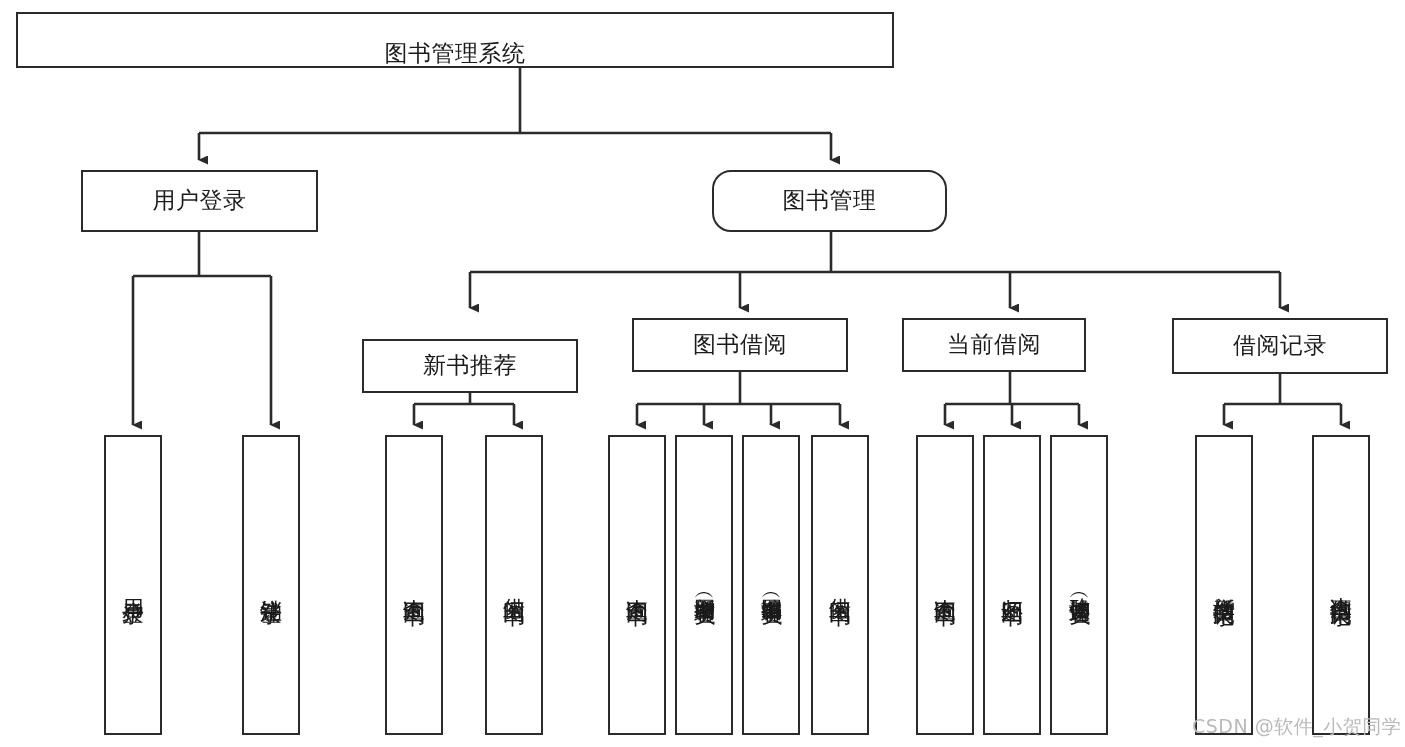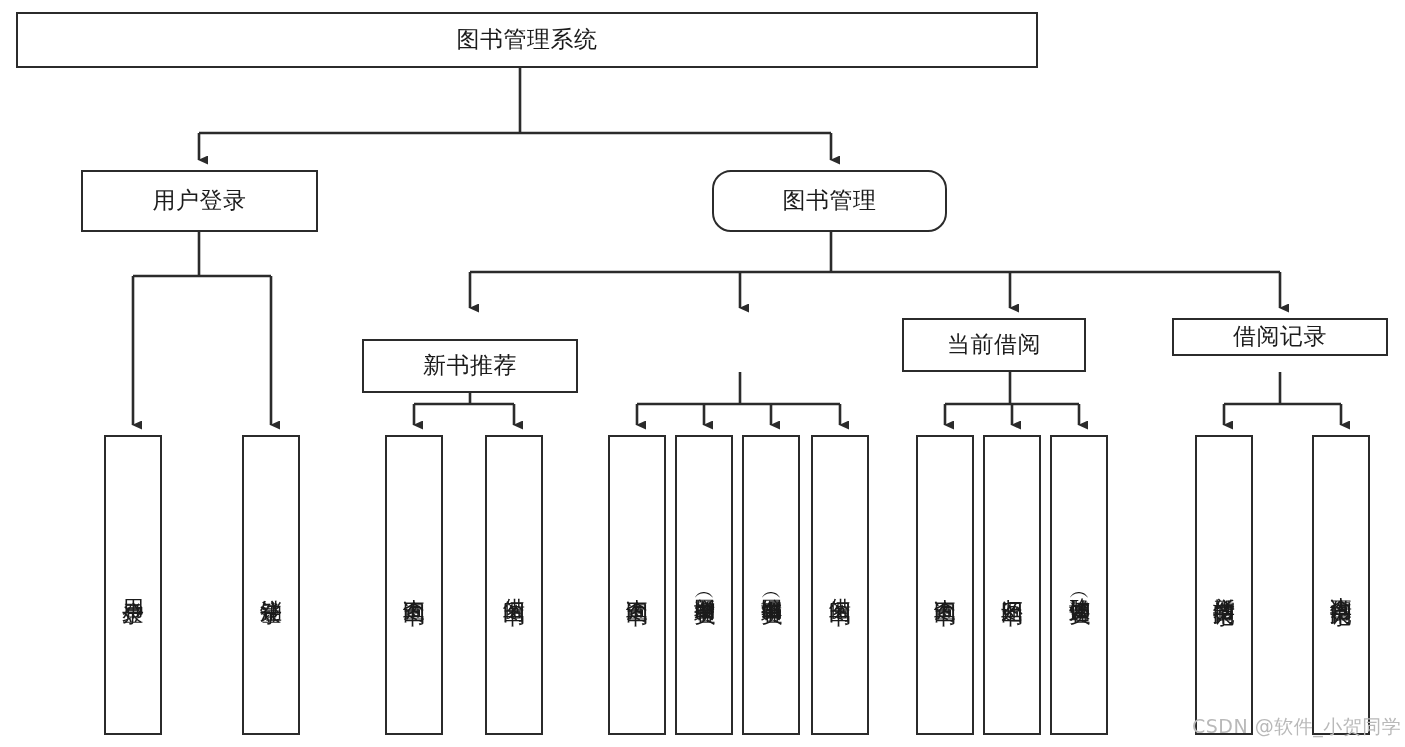--- a/index.html
+++ b/index.html
@@ -125,42 +125,45 @@
       <path d="M 1012,404 L 1012,425" marker-end="url(#arrowhead)"></path>
       <path d="M 1079,404 L 1079,425" marker-end="url(#arrowhead)"></path>
 
       <path d="M 1280,372 L 1280,404"></path>
       <path d="M 1224,404 L 1341,404"></path>
       <path d="M 1224,404 L 1224,425" marker-end="url(#arrowhead)"></path>
       <path d="M 1341,404 L 1341,425" marker-end="url(#arrowhead)"></path>
     </g>
   </svg>
 
-  <div class="node root horizontal" style="left:16px; top:12px; width:1022px; height:56px;">
+  <div class="node root horizontal" style="left:16px; top:12px; width:878px; height:56px;align-items:flex-end;">
     <span class="node-label">图书管理系统</span>
   </div>
 
   <div class="node horizontal" style="left:81px; top:170px; width:237px; height:62px;">
     <span class="node-label">用户登录</span>
   </div>
 
   <div class="node horizontal" style="left:712px; top:170px; width:235px; height:62px;border-radius:19px;">
     <span class="node-label">图书管理</span>
   </div>
 
   <div class="node horizontal" style="left:362px; top:320px; width:216px; height:54px;margin-top:19px;">
     <span class="node-label">新书推荐</span>
   </div>
 
+  <div class="node horizontal" style="left:632px; top:318px; width:216px; height:54px;">
+    <span class="node-label">图书借阅</span>
+  </div>
 
   <div class="node horizontal" style="left:902px; top:318px; width:184px; height:54px;">
     <span class="node-label">当前借阅</span>
   </div>
 
-  <div class="node horizontal" style="left:1172px; top:318px; width:216px; height:38px;">
+  <div class="node horizontal" style="left:1172px; top:318px; width:216px; height:56px;">
     <span class="node-label">借阅记录</span>
   </div>
 
   <div class="node vertical" style="left:104px; top:435px; width:58px; height:300px;">
     <span class="node-label">用户登录</span>
   </div>
 
   <div class="node vertical" style="left:242px; top:435px; width:58px; height:300px;">
     <span class="node-label">注销登录</span>
   </div>

